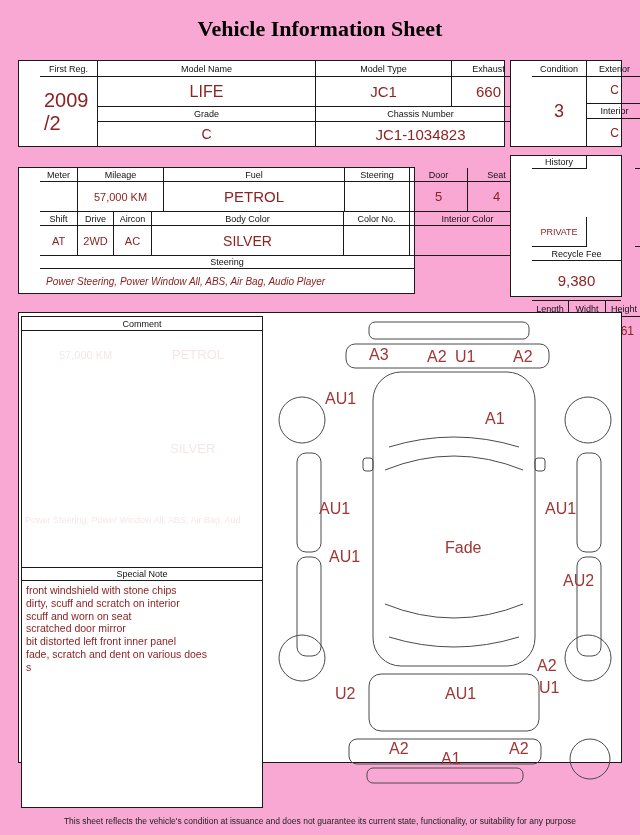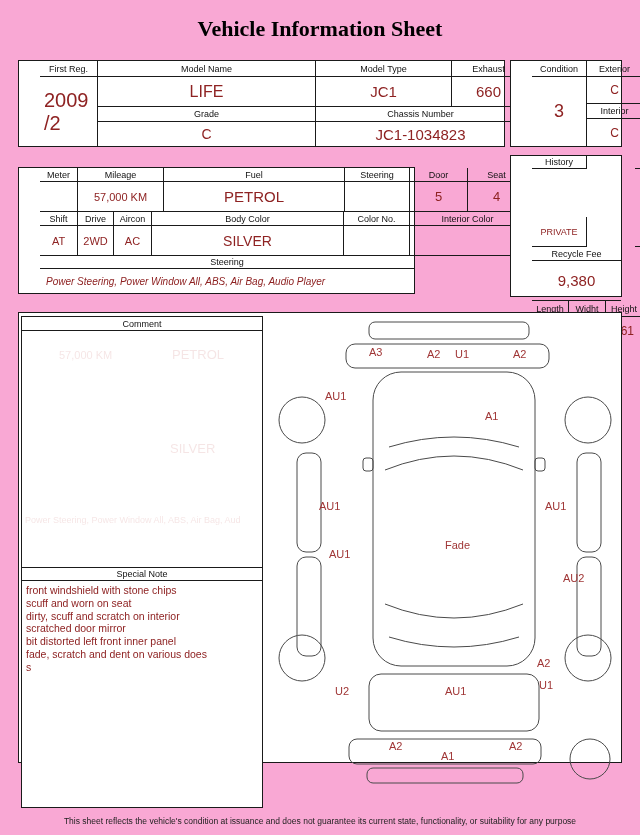--- a/index.html
+++ b/index.html
@@ -51,21 +51,21 @@
               justify-content:center; font-size:9px; color:#111; }
   #comment-header { border-bottom:1px solid #1a1a1a; }
   #special-header { border-top:1px solid #1a1a1a; border-bottom:1px solid #1a1a1a; }
   #comment-body { height:236px; flex:none; position:relative; overflow:hidden; }
   #special-note-body { flex:1; padding:3px 4px; color:#8e2222; font-size:10.5px; line-height:1.22; }
   .ghost { position:absolute; color:#c05555; opacity:0.15; white-space:nowrap; }
 
   
   #diagram-area { position:absolute; left:250px; top:5px; width:352px; height:488px; }
   #diagram-area svg { position:absolute; left:0; top:0; }
-  .dmg { position:absolute; color:#a03636; font-size:11px; white-space:nowrap; }
+  .dmg { position:absolute; color:#a03636; font-size:16px; white-space:nowrap; }
 
   #footer { position:absolute; left:0; top:816px; width:100%; text-align:center;
             font-size:8.5px; color:#222; }
 </style>
 </head>
 <body>
 
 <div id="page">
 
   <div id="title">Vehicle Information Sheet</div>
@@ -162,22 +162,22 @@
       <div id="comment-header">Comment</div>
       <div id="comment-body">
           <span class="ghost" style="left: 37px; top: 18px; font-size: 11px;">57,000 KM</span>
           <span class="ghost" style="left: 150px; top: 16px; font-size: 13px;">PETROL</span>
           <span class="ghost" style="left: 148px; top: 110px; font-size: 13px;">SILVER</span>
           <span class="ghost" style="left: 3px; top: 184px; font-size: 9px;">Power Steering, Power Window All, ABS, Air Bag, Aud</span>
         </div>
       <div id="special-header">Special Note</div>
       <div id="special-note-body">
           <div>front windshield with stone chips</div>
+          <div>dirty, scuff and scratch on interior</div>
           <div>scuff and worn on seat</div>
-          <div>dirty, scuff and scratch on interior</div>
           <div>scratched door mirror</div>
           <div>bit distorted left front inner panel</div>
           <div>fade, scratch and dent on various does</div>
           <div>s</div>
         </div>
     </div>
 
     <div id="diagram-area">
       <svg width="352" height="488" viewBox="0 0 352 488">
         <g fill="none" stroke="#4a4a4a" stroke-width="1">

